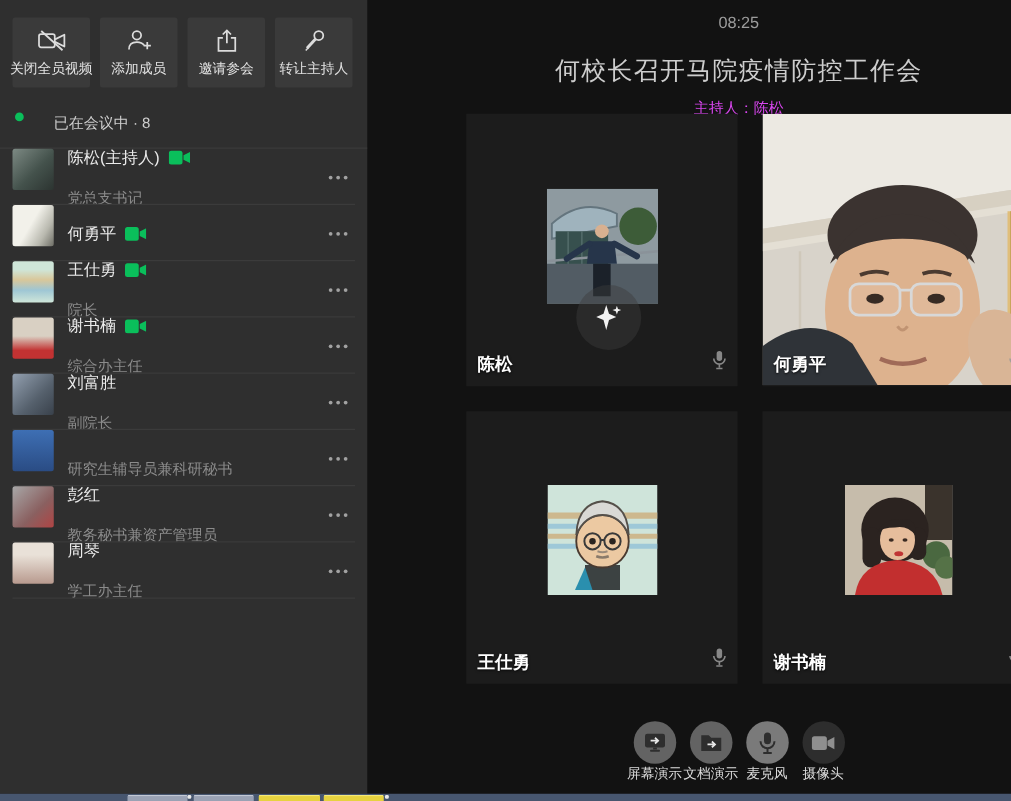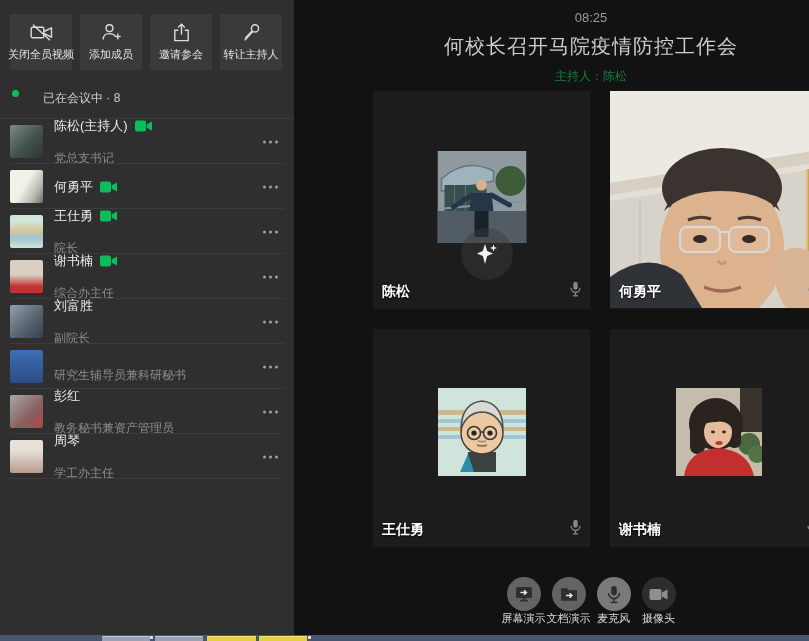--- a/index.html
+++ b/index.html
@@ -10,43 +10,43 @@
   .sidebar{position:absolute;left:0;top:0;width:294px;height:635px;background:#2f2f2f;}
   .actions{display:flex;gap:8px;padding:14px 10px 0 10px;}
   .action-btn{width:62px;height:56px;background:#3a3a3a;border:none;border-radius:2px;
       display:flex;flex-direction:column;align-items:center;justify-content:center;gap:5px;
       color:#e3e3e3;font-size:11px;cursor:pointer;padding:0;font-family:inherit;white-space:nowrap;}
   .action-btn .ic{height:20px;display:flex;align-items:center;justify-content:center;}
   .status{display:flex;align-items:flex-start;gap:24px;margin:20px 12px 11px 12px;}
   .dot{width:7px;height:7px;border-radius:50%;background:#0abf5b;}
   .status-text{font-size:12px;color:#cfcfcf;}
   .plist{list-style:none;margin:0;padding:0;border-top:1px solid #3b3b3b;}
-  .prow{position:relative;height:45px;display:flex;align-items:center;padding:0 10px;}
+  .prow{position:relative;height:45px;display:flex;padding:0 10px;}
   .prow::after{content:"";position:absolute;left:10px;right:10px;bottom:0;height:1px;background:#3b3b3b;}
   .avatar{width:33px;height:33px;border-radius:2px;flex:0 0 33px;}
   .av1{background:linear-gradient(135deg,#7d8a84 0%,#44524c 55%,#2c3431 100%);}
   .av2{background:linear-gradient(120deg,#f2f1ea 45%,#b9b9af 75%,#6e6e66 100%);}
   .av3{background:linear-gradient(180deg,#cfe6d9 20%,#d9c79a 45%,#9ec6d4 70%,#cfe6d9 100%);}
   .av4{background:linear-gradient(180deg,#d9d0c3 45%,#c23232 80%);}
   .av5{background:linear-gradient(135deg,#93a0b0 0%,#55606c 60%,#39414b 100%);}
   .av6{background:linear-gradient(180deg,#3e6fb4 0%,#2a4c84 100%);}
   .av7{background:linear-gradient(135deg,#a8a8a8 0%,#8a6060 60%,#b04444 100%);}
   .av8{background:linear-gradient(180deg,#e9e1d8 30%,#b89a8e 100%);}
   .pinfo{margin-left:11px;display:flex;flex-direction:column;justify-content:center;min-width:0;}
   .pname{display:flex;align-items:center;gap:7px;font-size:13px;color:#ebebeb;line-height:16px;}
   .prole{font-size:12px;color:#8b8b8b;line-height:14px;margin-top:17px;white-space:nowrap;}
   .more{position:absolute;right:14px;top:50%;transform:translateY(-50%);display:flex;gap:3px;cursor:pointer;padding:4px 2px;}
   .more i{width:3px;height:3px;border-radius:50%;background:#a2a2a2;display:block;}
 
   
   .main{position:absolute;left:294px;top:0;width:515px;height:635px;background:#121212;padding-left:28px;}
   .stage-header{position:absolute;left:79px;top:0;width:436px;text-align:center;}
   .time{margin-top:10px;font-size:13px;color:#9c9c9c;}
-  .title{margin-top:8px;font-size:20px;color:#cdcdcd;letter-spacing:1px;}
-  .host{margin-top:8px;font-size:12px;color:#15803d;}
+  .title{margin-top:18px;font-size:20px;color:#cdcdcd;letter-spacing:1px;}
+  .host{margin-top:8px;font-size:12px;color:#d946ef;}
   .grid{position:absolute;left:79px;top:91px;width:436px;height:438px;
         display:grid;grid-template-columns:217px 217px;grid-template-rows:218px 218px;gap:20px;}
   .tile{position:relative;background:#1c1c1c;overflow:hidden;cursor:pointer;}
   .thumb{position:absolute;left:50%;transform:translateX(-50%);}
   .thumb svg{display:block;}
   .feed-full{position:absolute;inset:0;}
   .tile-name{position:absolute;left:9px;bottom:8px;font-size:14px;font-weight:700;color:#fff;
              text-shadow:0 1px 2px rgba(0,0,0,.85);}
   .tile-mic{position:absolute;right:9px;bottom:8px;opacity:.85;}
   .sparkle-btn{position:absolute;left:88px;top:137px;width:52px;height:52px;border-radius:50%;

